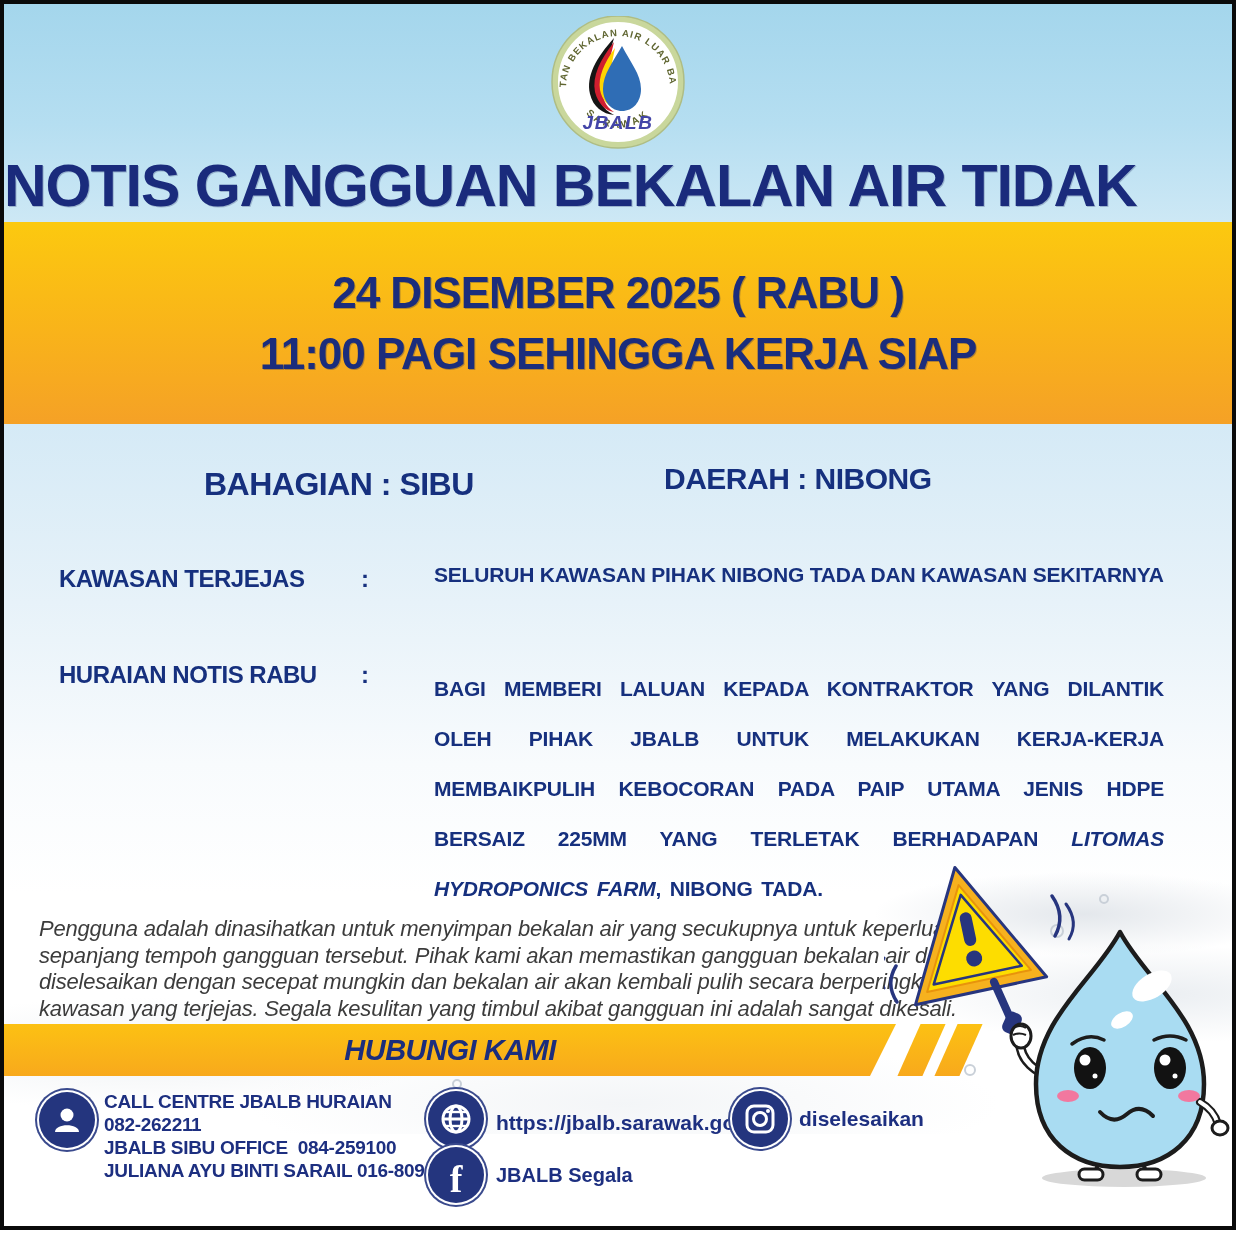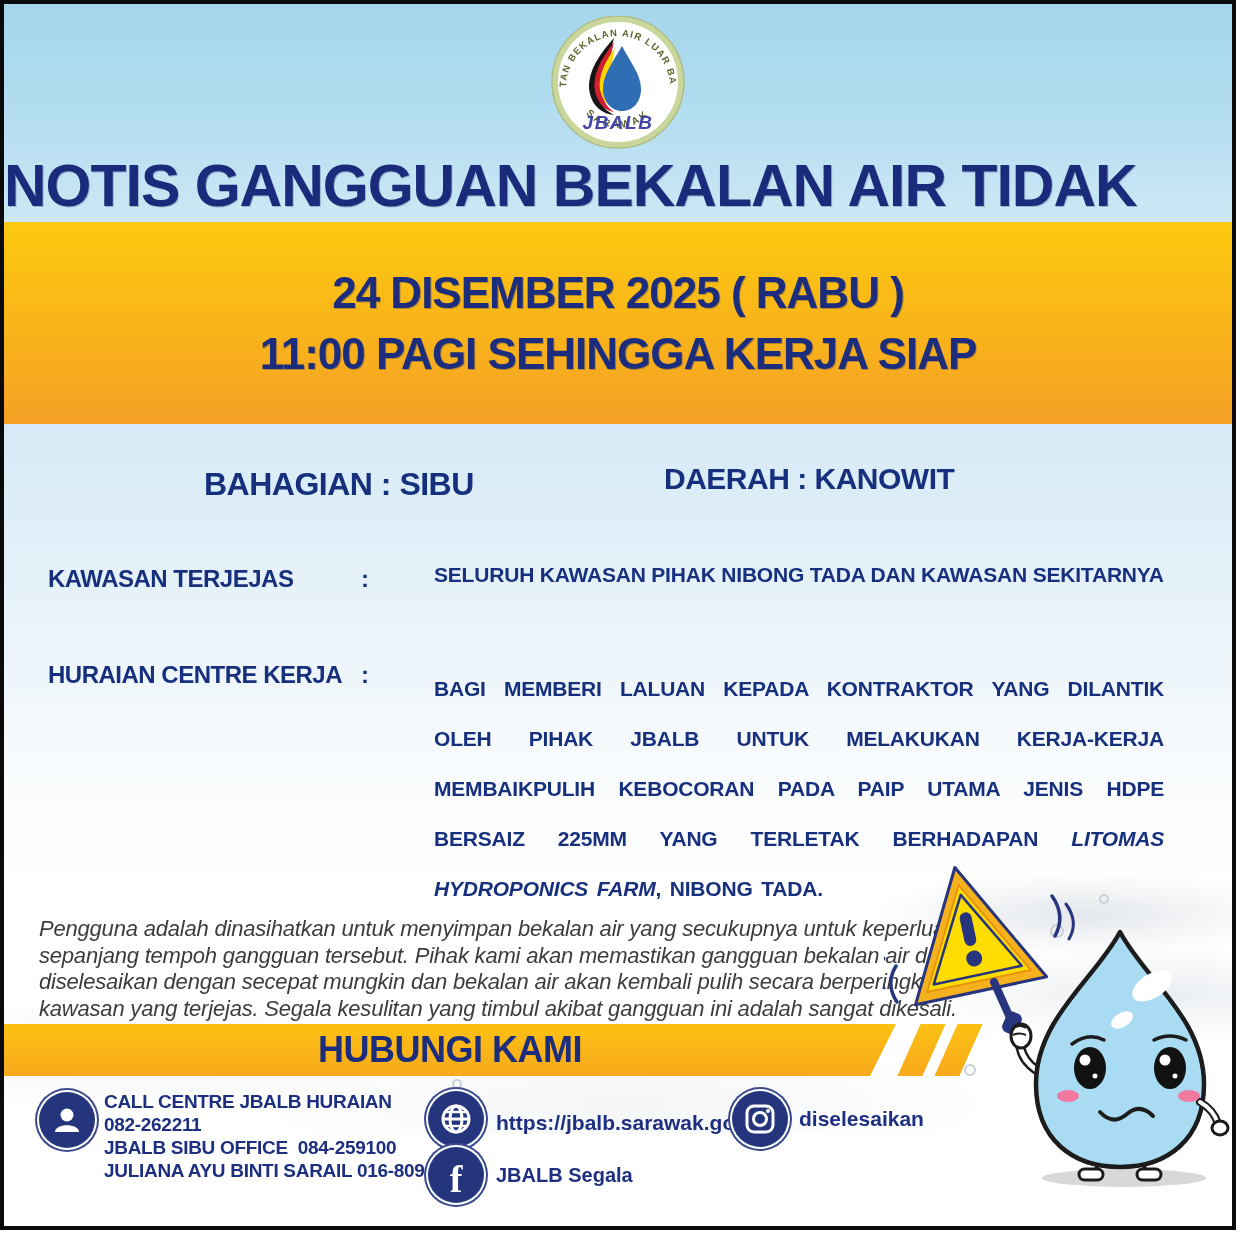--- a/index.html
+++ b/index.html
@@ -22,21 +22,21 @@
             display:flex; flex-direction:column; align-items:center; justify-content:center; gap:11px; }
   .banner div { font-size:44px; font-weight:bold; letter-spacing:-1px; color:#1b2d7c;
                 text-shadow:1px 1px 0 rgba(20,30,90,.3); }
 
   
   .main { position:absolute; left:0; top:420px; width:100%; height:810px;
           background:linear-gradient(180deg,#d5eaf6 0%,#e7f2f9 22%,#f8fbfd 42%,#ffffff 58%); }
   .navy { color:#16307e; font-weight:bold; }
   .region-bahagian { position:absolute; left:200px; top:42px; font-size:32px; letter-spacing:-.5px; }
   .region-daerah   { position:absolute; left:660px; top:38px; font-size:30px; letter-spacing:-.5px; }
-  .lbl   { position:absolute; left:44px;  font-size:24px; letter-spacing:-.5px; }
+  .lbl   { position:absolute; left:55px;  font-size:24px; letter-spacing:-.5px; }
   .colon { position:absolute; left:357px; font-size:24px; }
   .kawasan-val { position:absolute; left:430px; top:139px; width:732px; font-size:21px; letter-spacing:-.2px; }
   .huraian-par { position:absolute; left:430px; top:240px; width:730px; font-size:21px;
                  line-height:50px; text-align:justify; word-spacing:3px; letter-spacing:-.2px; }
   .huraian-par .it { font-style:italic; }
 
   
   .wtr { position:absolute; pointer-events:none; }
   .wband { left:0; top:430px; width:100%; height:280px;
            background:
@@ -44,21 +44,21 @@
              radial-gradient(ellipse 360px 70px at 1150px 140px, rgba(214,221,228,.5), transparent 70%),
              radial-gradient(ellipse 420px 80px at 140px 200px, rgba(224,229,234,.45), transparent 70%),
              radial-gradient(ellipse 500px 90px at 620px 250px, rgba(226,231,236,.4), transparent 75%); }
   .bubble { border:2px solid #c9d0d8; border-radius:50%; background:transparent; }
 
   
   .hubungi { position:absolute; left:0; top:600px; width:892px; height:52px;
              background:linear-gradient(180deg,#fcc113 0%,#f8a91c 100%);
              clip-path:polygon(0 0,100% 0,calc(100% - 26px) 100%,0 100%);
              display:flex; align-items:center; justify-content:center; }
-  .hubungi div { font-size:36px; font-weight:bold; letter-spacing:-.5px; color:#1b2d7c; }
+  .hubungi div { font-size:29px; font-weight:bold; letter-spacing:-.5px; color:#1b2d7c;font-style:italic; }
   .stripe { position:absolute; top:600px; width:25px; height:52px; transform:skewX(-24deg);
             background:linear-gradient(180deg,#fcc113,#f8a91c); }
   .stripe1 { left:905px; } .stripe2 { left:942px; }
 
   
   .cicon { position:absolute; width:56px; height:56px; border-radius:50%; background:#24357e;
            box-shadow:0 0 0 2px #ffffff, 0 0 0 4px #3a4a8d;
            display:flex; align-items:center; justify-content:center; }
   .ctext { position:absolute; font-weight:bold; color:#1d2f80; }
   .c-lines div { font-size:19px; line-height:23px; white-space:pre; letter-spacing:-.3px; }
@@ -98,27 +98,27 @@
   </div>
 
   <div class="banner">
     <div>24 DISEMBER 2025 ( RABU )</div>
     <div>11:00 PAGI SEHINGGA KERJA SIAP</div>
   </div>
 
   <div class="main">
 
     <div class="region-bahagian navy">BAHAGIAN : SIBU</div>
-    <div class="region-daerah navy">DAERAH : KANOWIT</div>
+    <div class="region-daerah navy">DAERAH : NIBONG</div>
 
     <div class="lbl navy" style="top:141px;">KAWASAN TERJEJAS</div>
     <div class="colon navy" style="top:141px;">:</div>
     <div class="kawasan-val navy">SELURUH KAWASAN PIHAK NIBONG TADA DAN KAWASAN SEKITARNYA</div>
 
-    <div class="lbl navy" style="top:237px;">HURAIAN CENTRE KERJA</div>
+    <div class="lbl navy" style="top:237px;">HURAIAN NOTIS RABU</div>
     <div class="colon navy" style="top:237px;">:</div>
     <div class="huraian-par navy"><span>BAGI MEMBERI LALUAN KEPADA KONTRAKTOR YANG DILANTIK OLEH PIHAK JBALB UNTUK MELAKUKAN KERJA-KERJA MEMBAIKPULIH KEBOCORAN PADA PAIP UTAMA JENIS HDPE BERSAIZ 225MM YANG TERLETAK BERHADAPAN </span><span class="it">LITOMAS HYDROPONICS FARM</span><span>, NIBONG TADA.</span></div>
 
     <div class="wtr wband"></div>
     <div class="wtr bubble" style="left:1046px; top:500px; width:14px; height:14px;"></div>
     <div class="wtr bubble" style="left:1000px; top:540px; width:9px;  height:9px;"></div>
     <div class="wtr bubble" style="left:1095px; top:470px; width:10px; height:10px;"></div>
     <div class="wtr bubble" style="left:960px;  top:640px; width:12px; height:12px;"></div>
     <div class="wtr bubble" style="left:448px;  top:655px; width:10px; height:10px;"></div>
 

